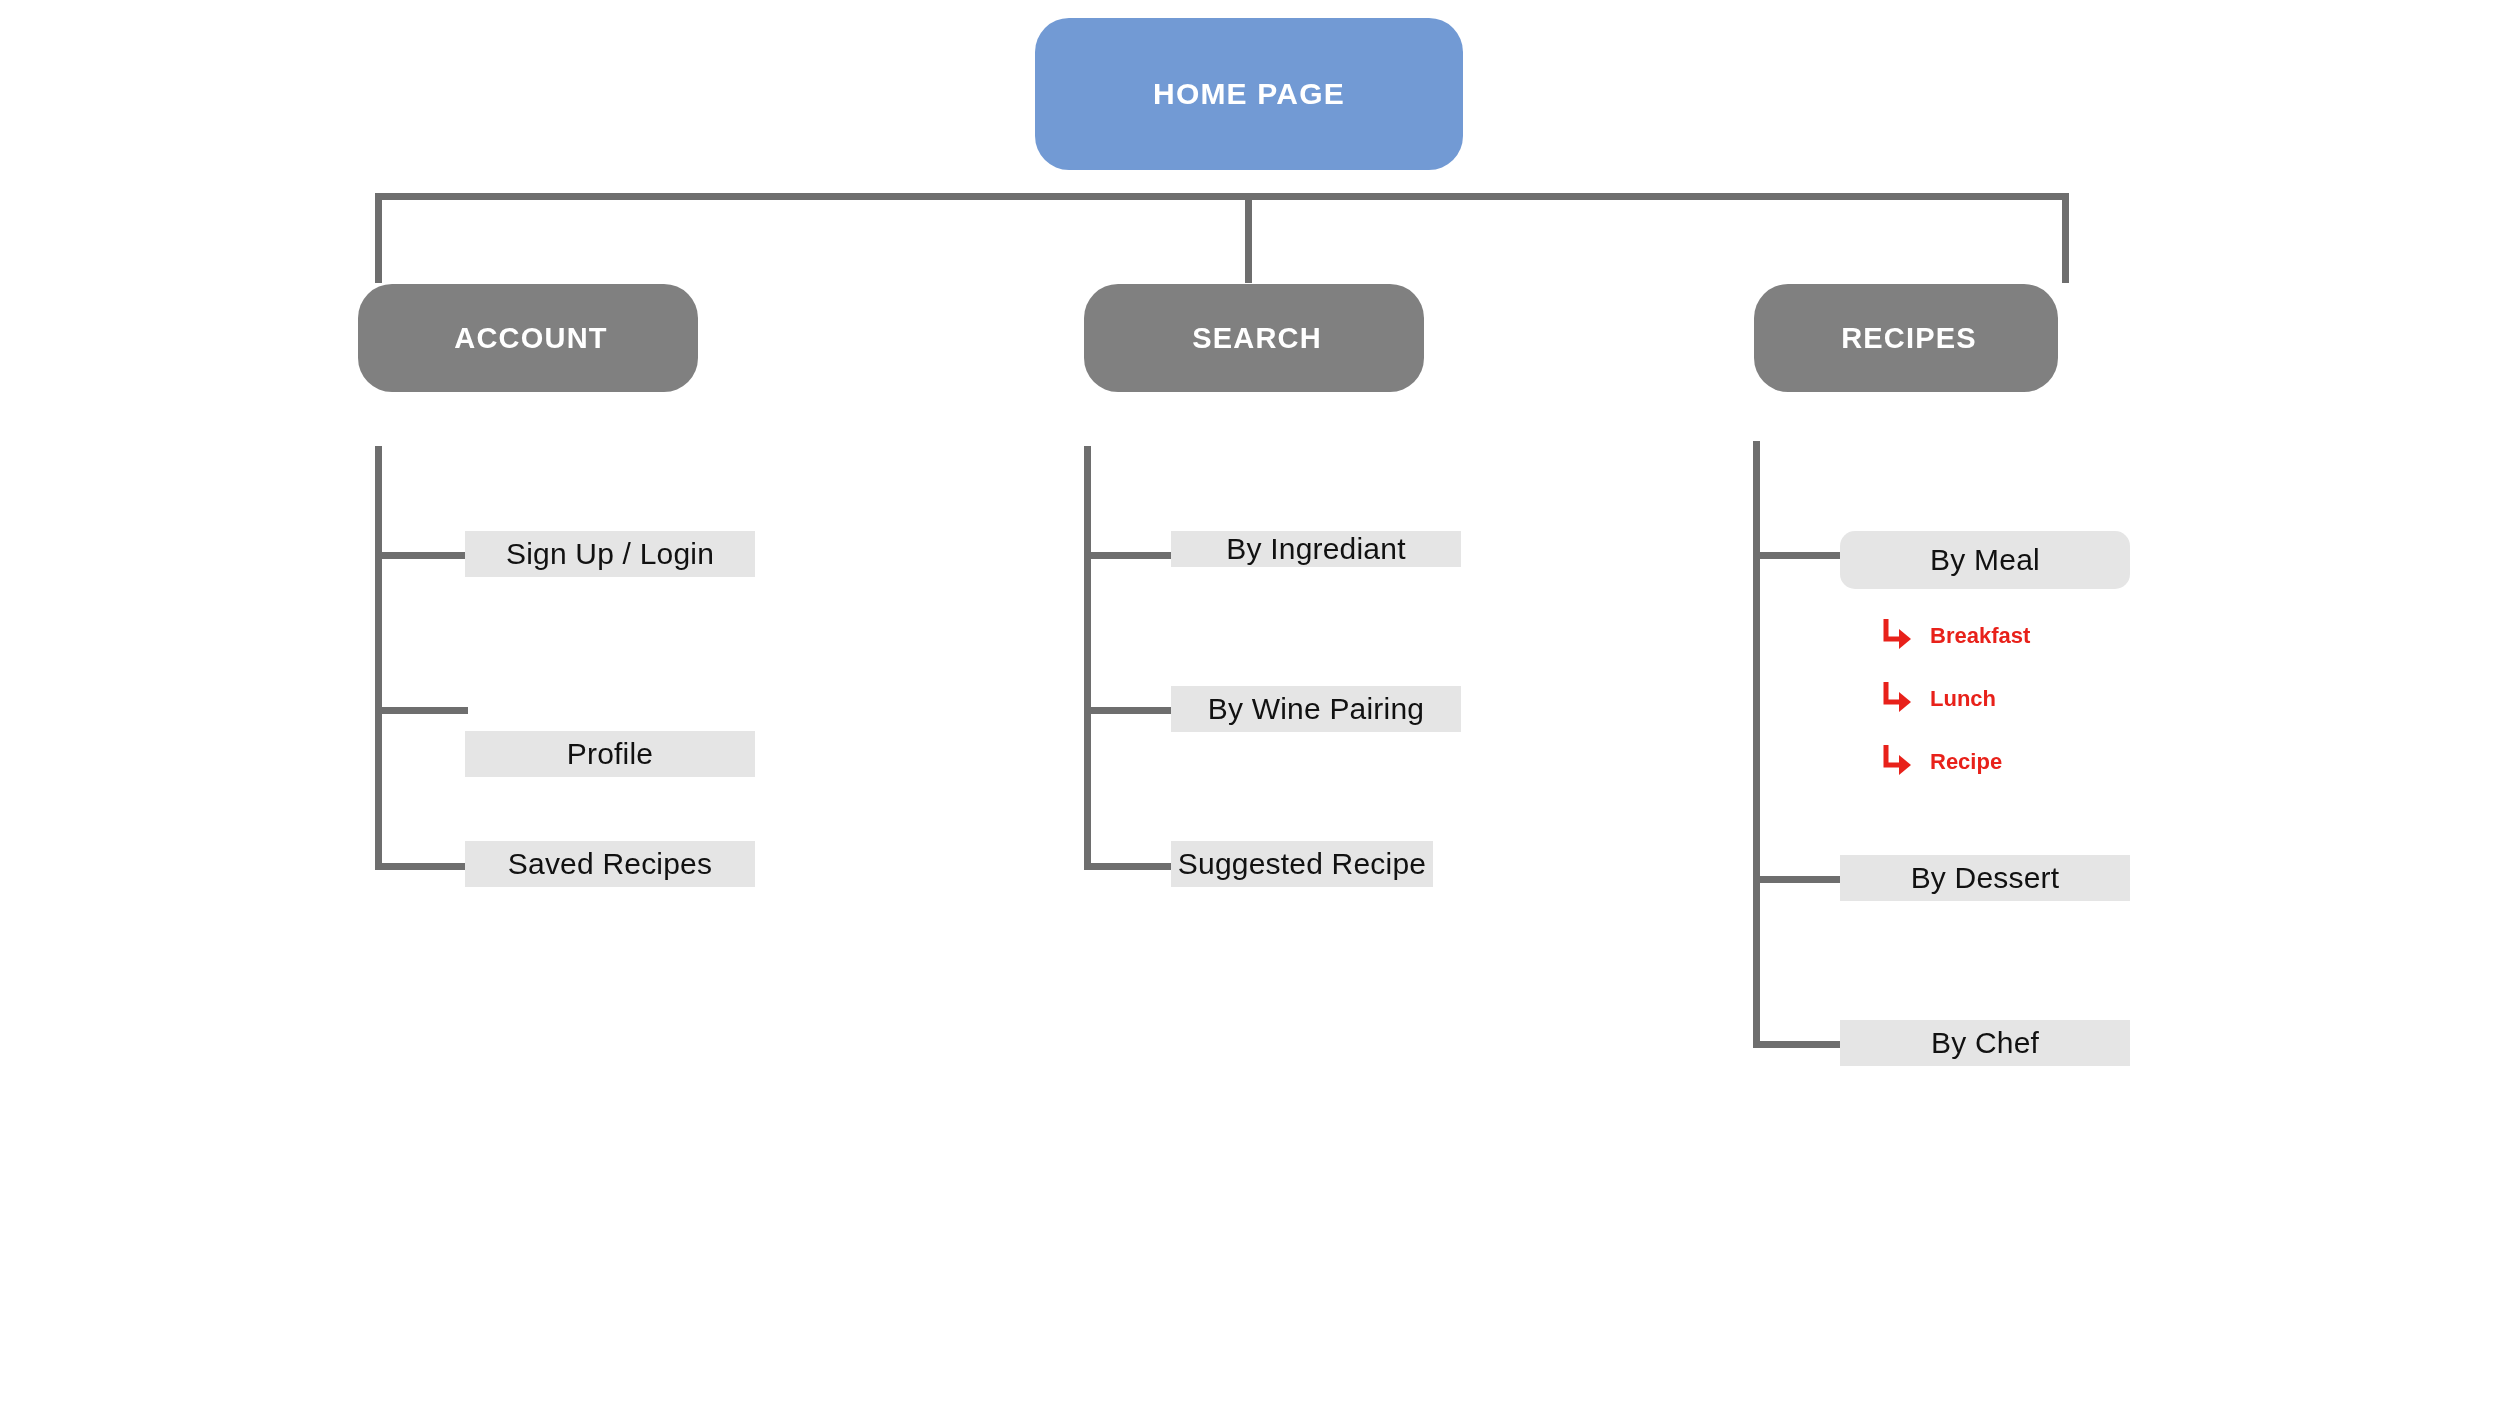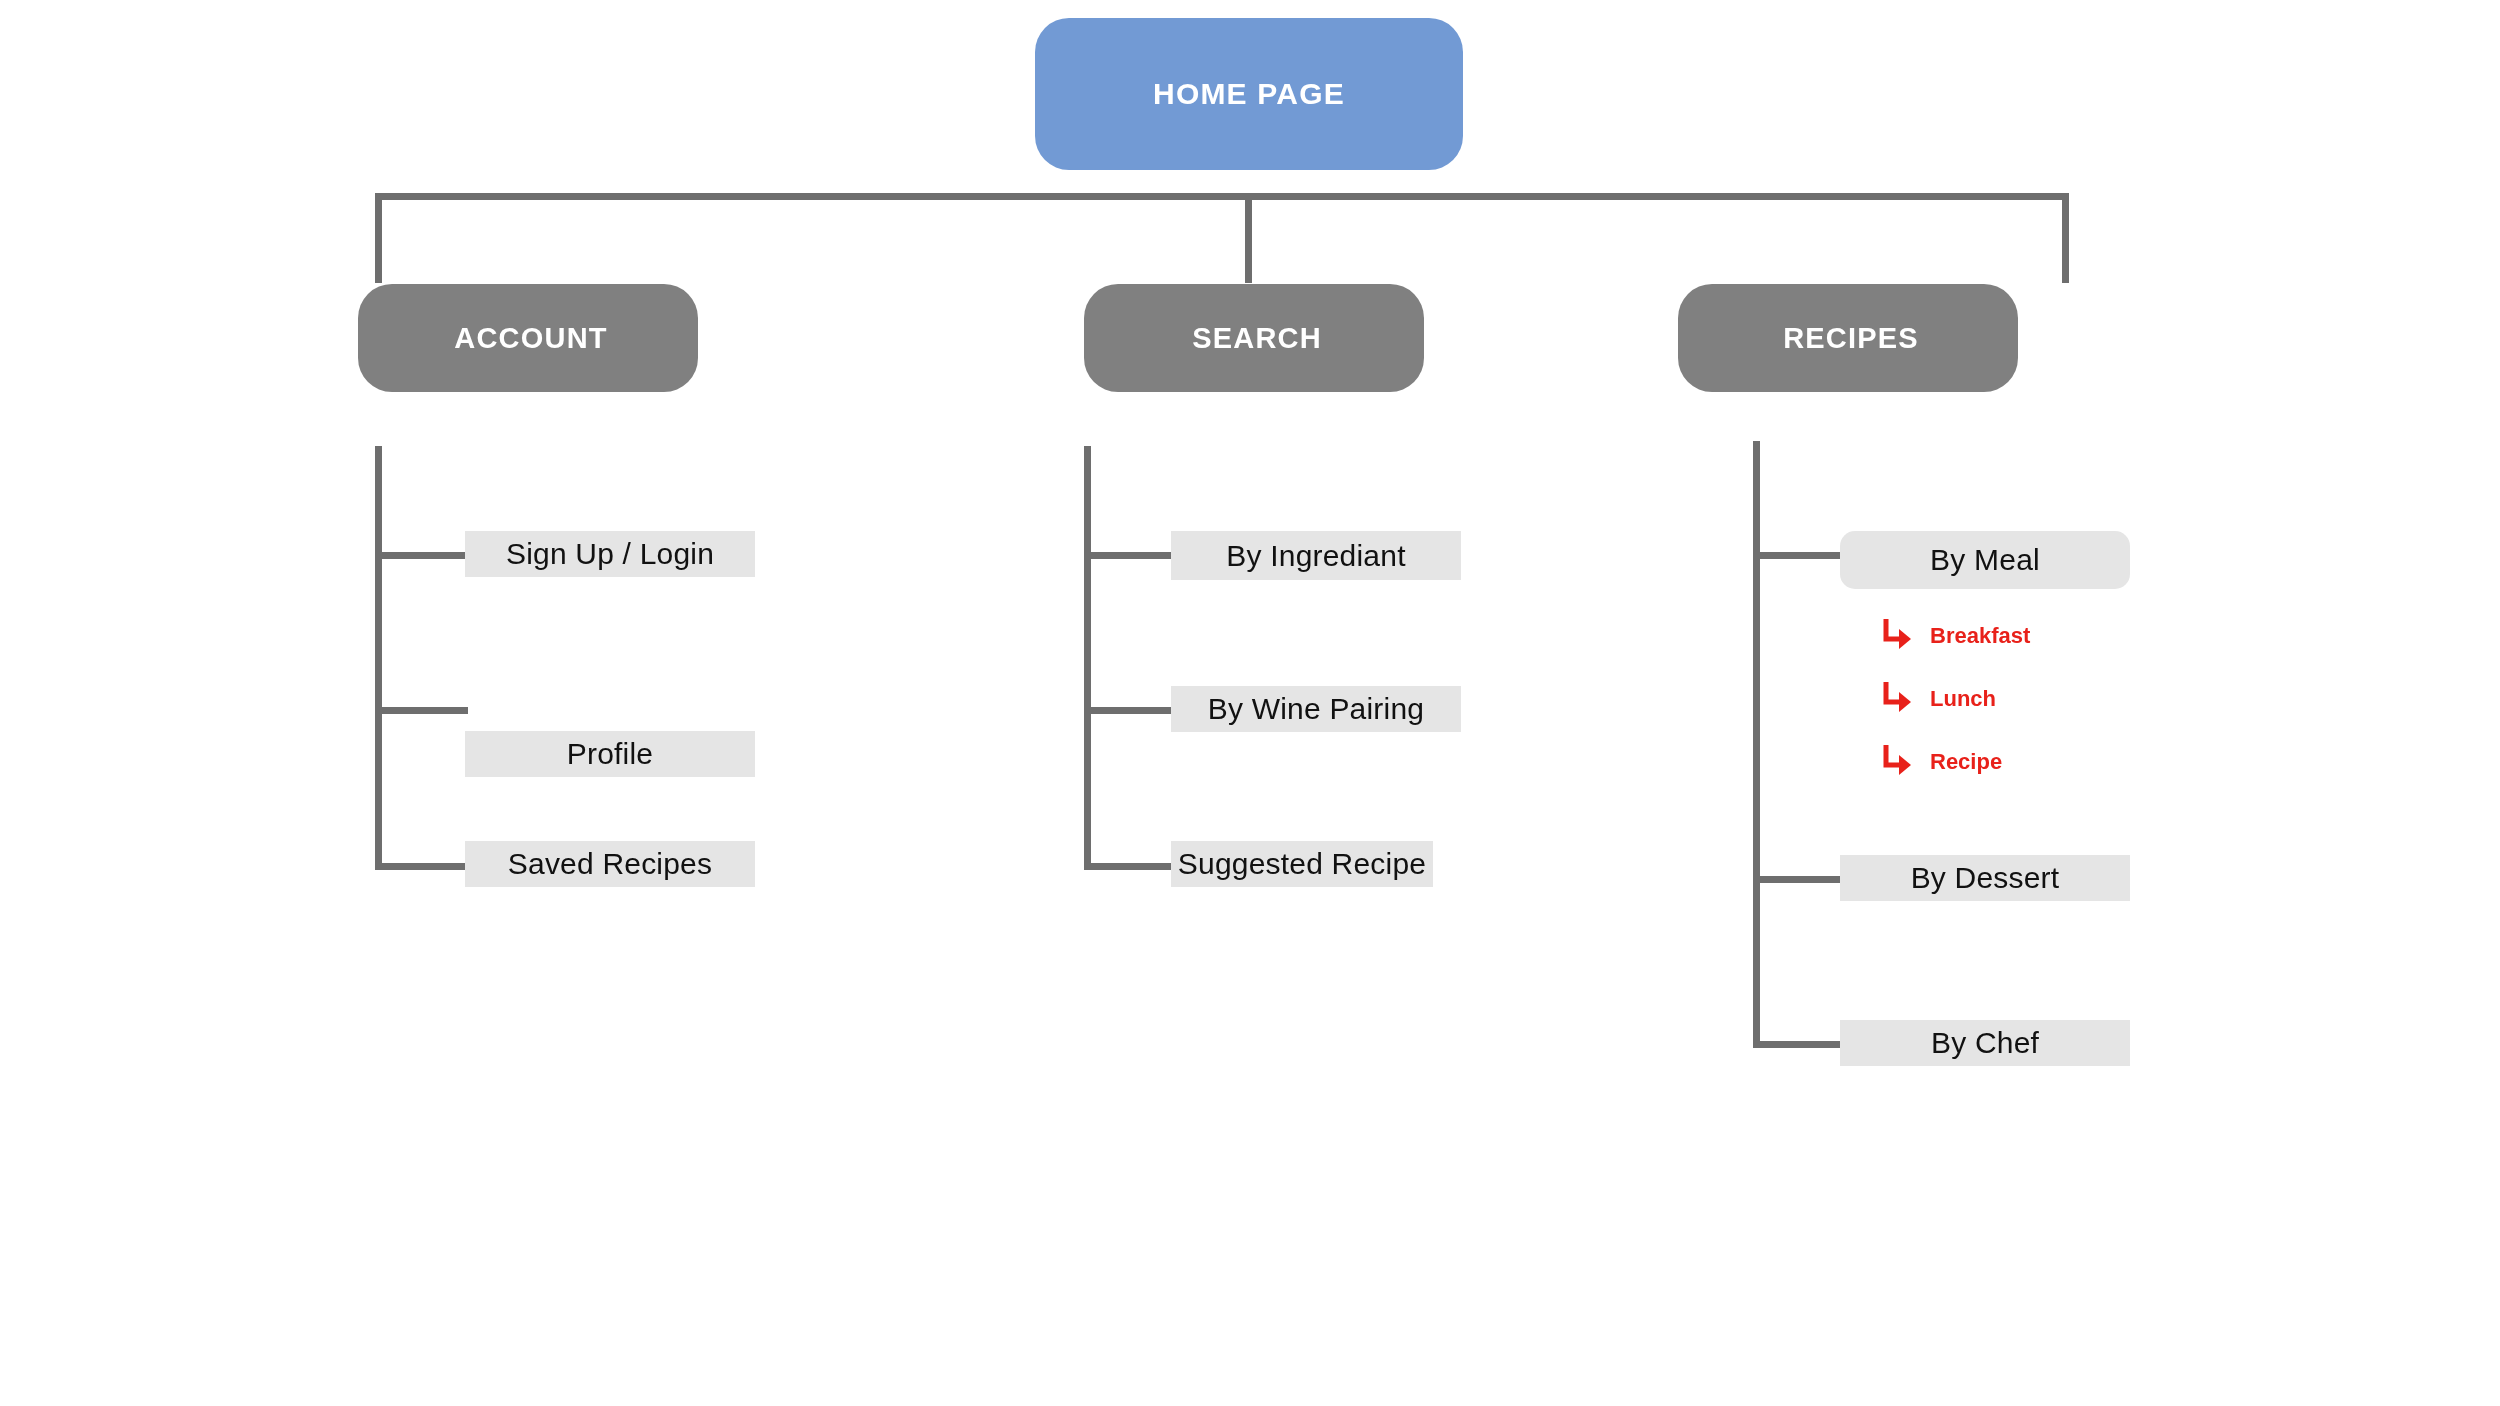--- a/index.html
+++ b/index.html
@@ -123,31 +123,31 @@
   <div class="node node-branch" style="left:1084px; top:284px; width:340px; height:108px; background:#808080;">
     <span>SEARCH</span>
   </div>
 
   <div class="line-v" style="left:1084px; top:446px; height:424px;"></div>
 
   <div class="line-h" style="left:1084px; top:552px; width:90px;"></div>
   <div class="line-h" style="left:1084px; top:707px; width:90px;"></div>
   <div class="line-h" style="left:1084px; top:863px; width:90px;"></div>
 
-  <div class="node node-leaf" style="left:1171px; top:531px; width:290px; height:49px; background:#e5e5e5;">
+  <div class="node node-leaf" style="left:1171px; top:531px; width:290px; height:36px; background:#e5e5e5;">
     <span>By Ingrediant</span>
   </div>
   <div class="node node-leaf" style="left:1171px; top:686px; width:290px; height:46px; background:#e5e5e5;">
     <span>By Wine Pairing</span>
   </div>
   <div class="node node-leaf" style="left:1171px; top:841px; width:262px; height:46px; background:#e5e5e5;">
     <span>Suggested Recipe</span>
   </div>
 
-  <div class="node node-branch" style="left:1678px; top:284px; width:340px; height:108px; background:#808080;">
+  <div class="node node-branch" style="left:1754px; top:284px; width:304px; height:108px; background:#808080;">
     <span>RECIPES</span>
   </div>
 
   <div class="line-v" style="left:1753px; top:441px; height:607px;"></div>
 
   <div class="line-h" style="left:1753px; top:552px; width:90px;"></div>
   <div class="line-h" style="left:1753px; top:876px; width:90px;"></div>
   <div class="line-h" style="left:1753px; top:1041px; width:90px;"></div>
 
   <div class="node node-leaf" style="left:1840px; top:531px; width:290px; height:58px; background:#e5e5e5;border-radius:15px;">

